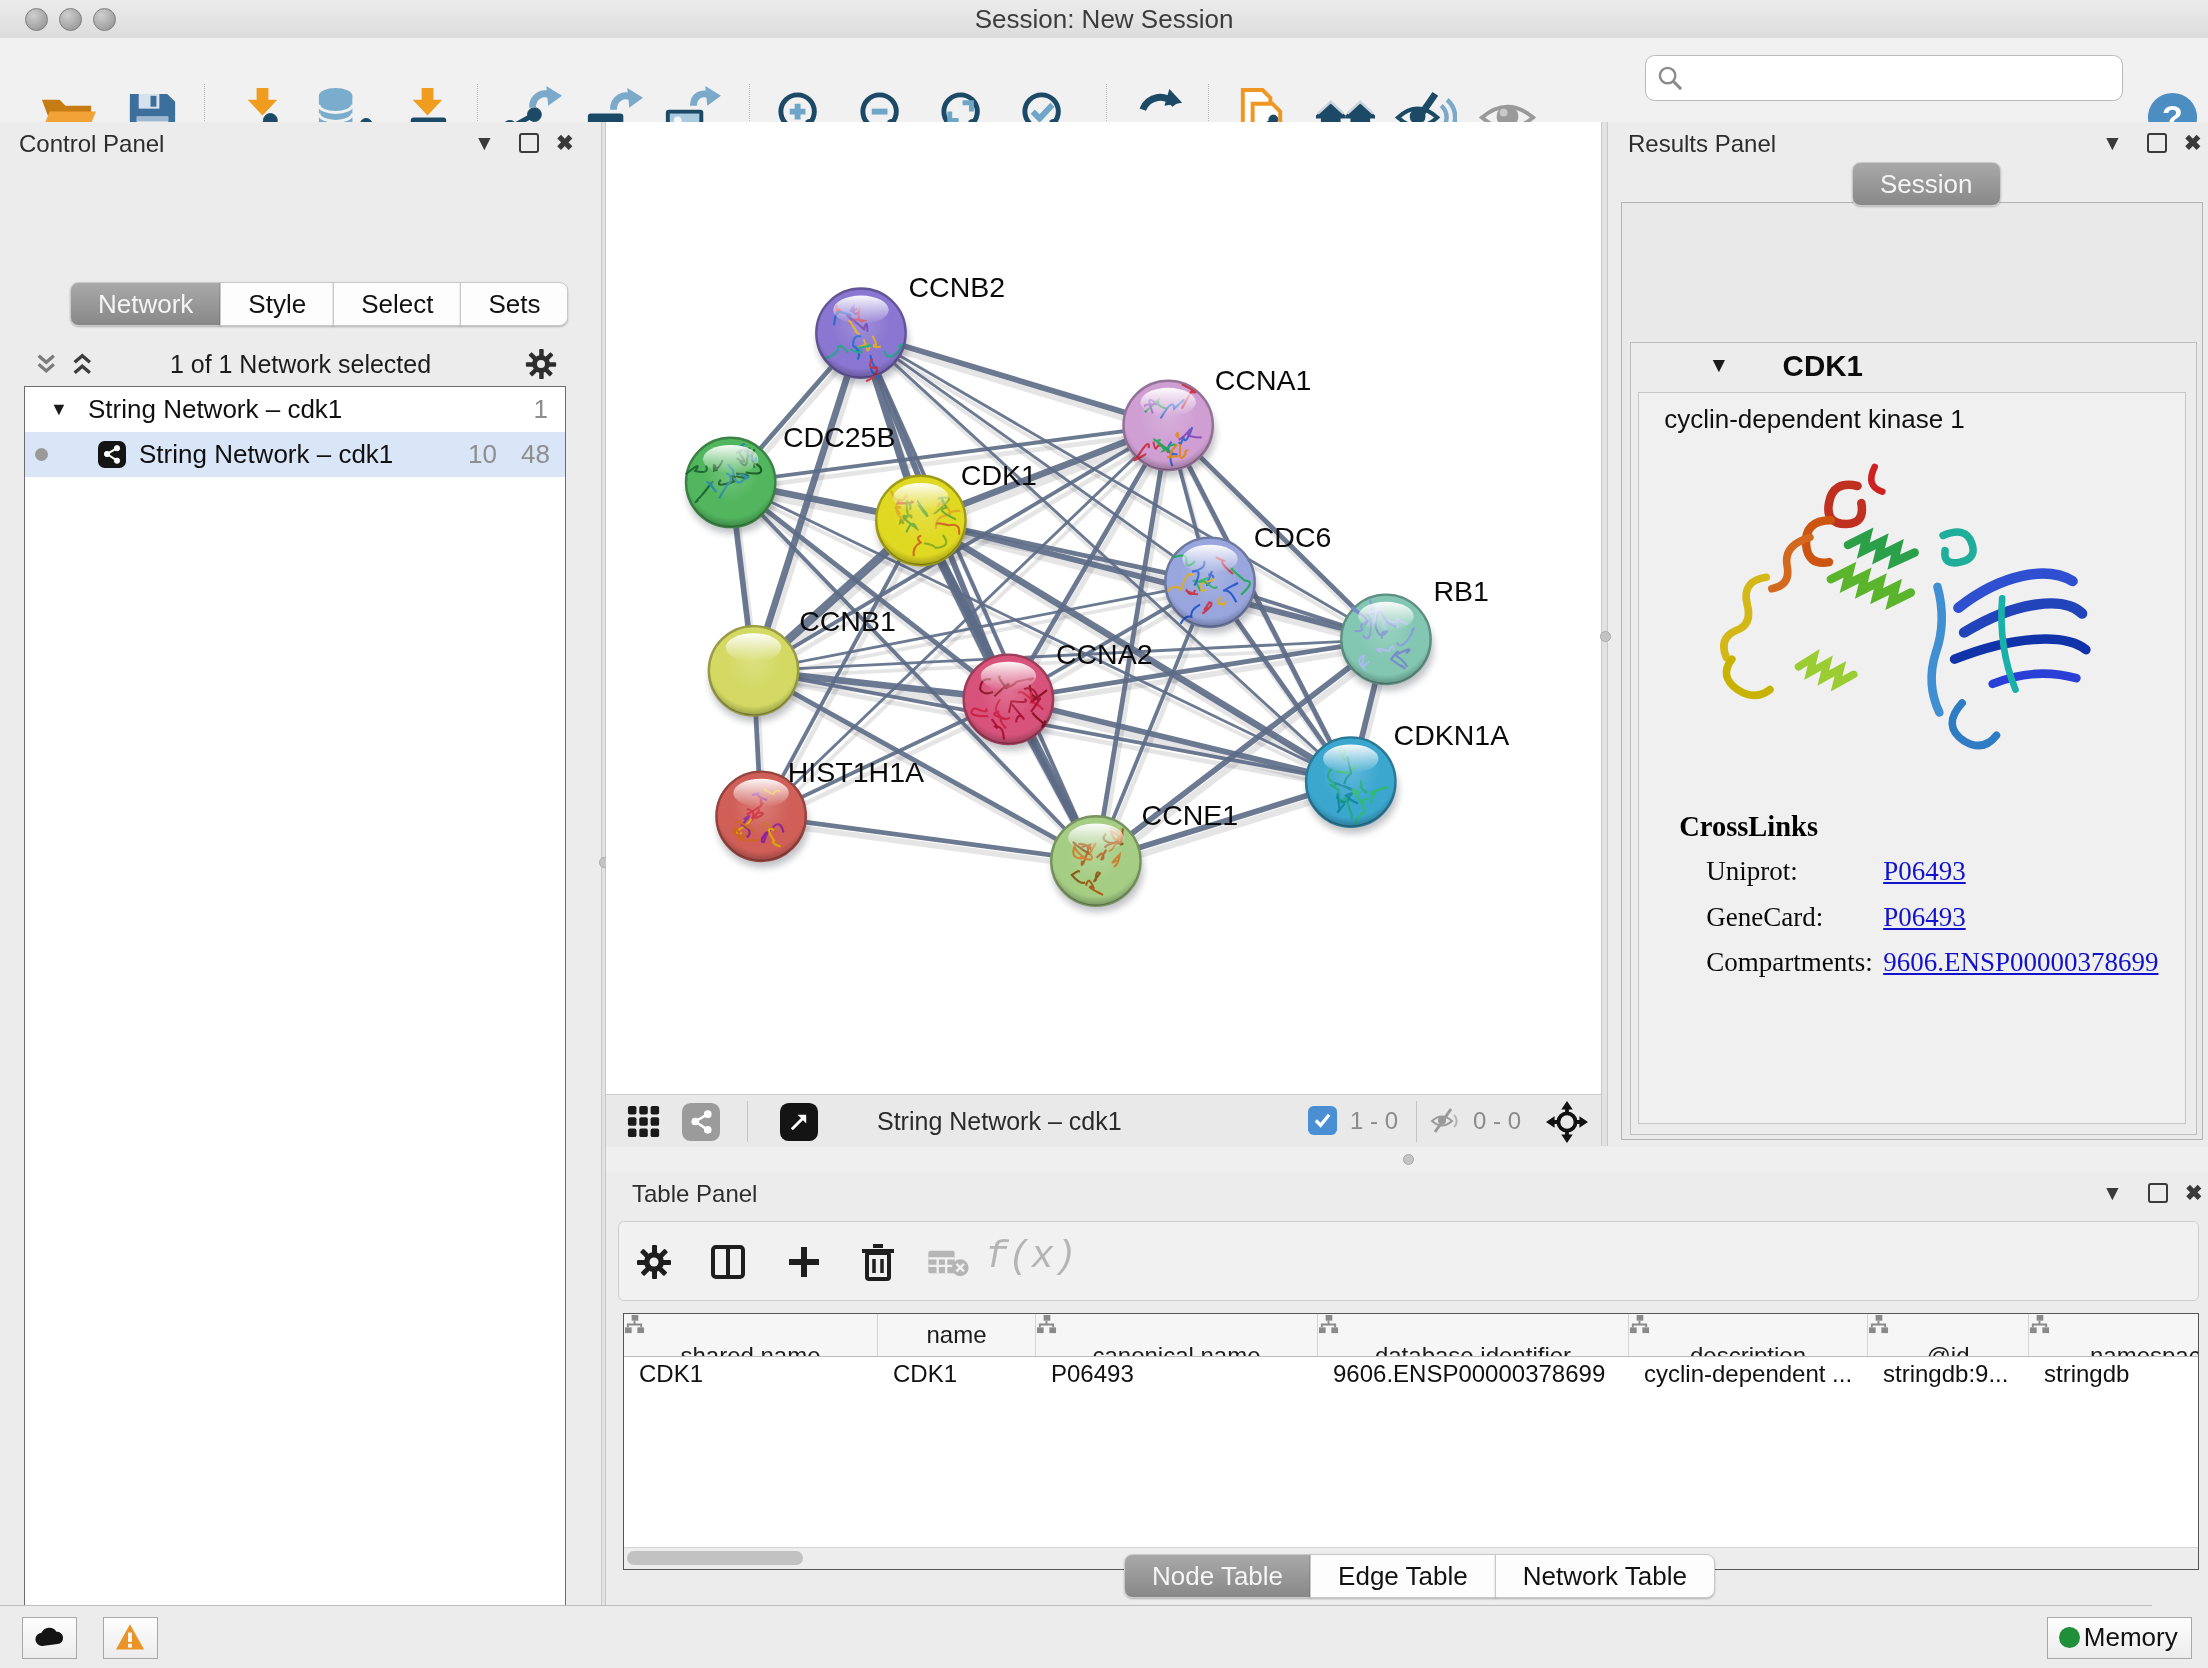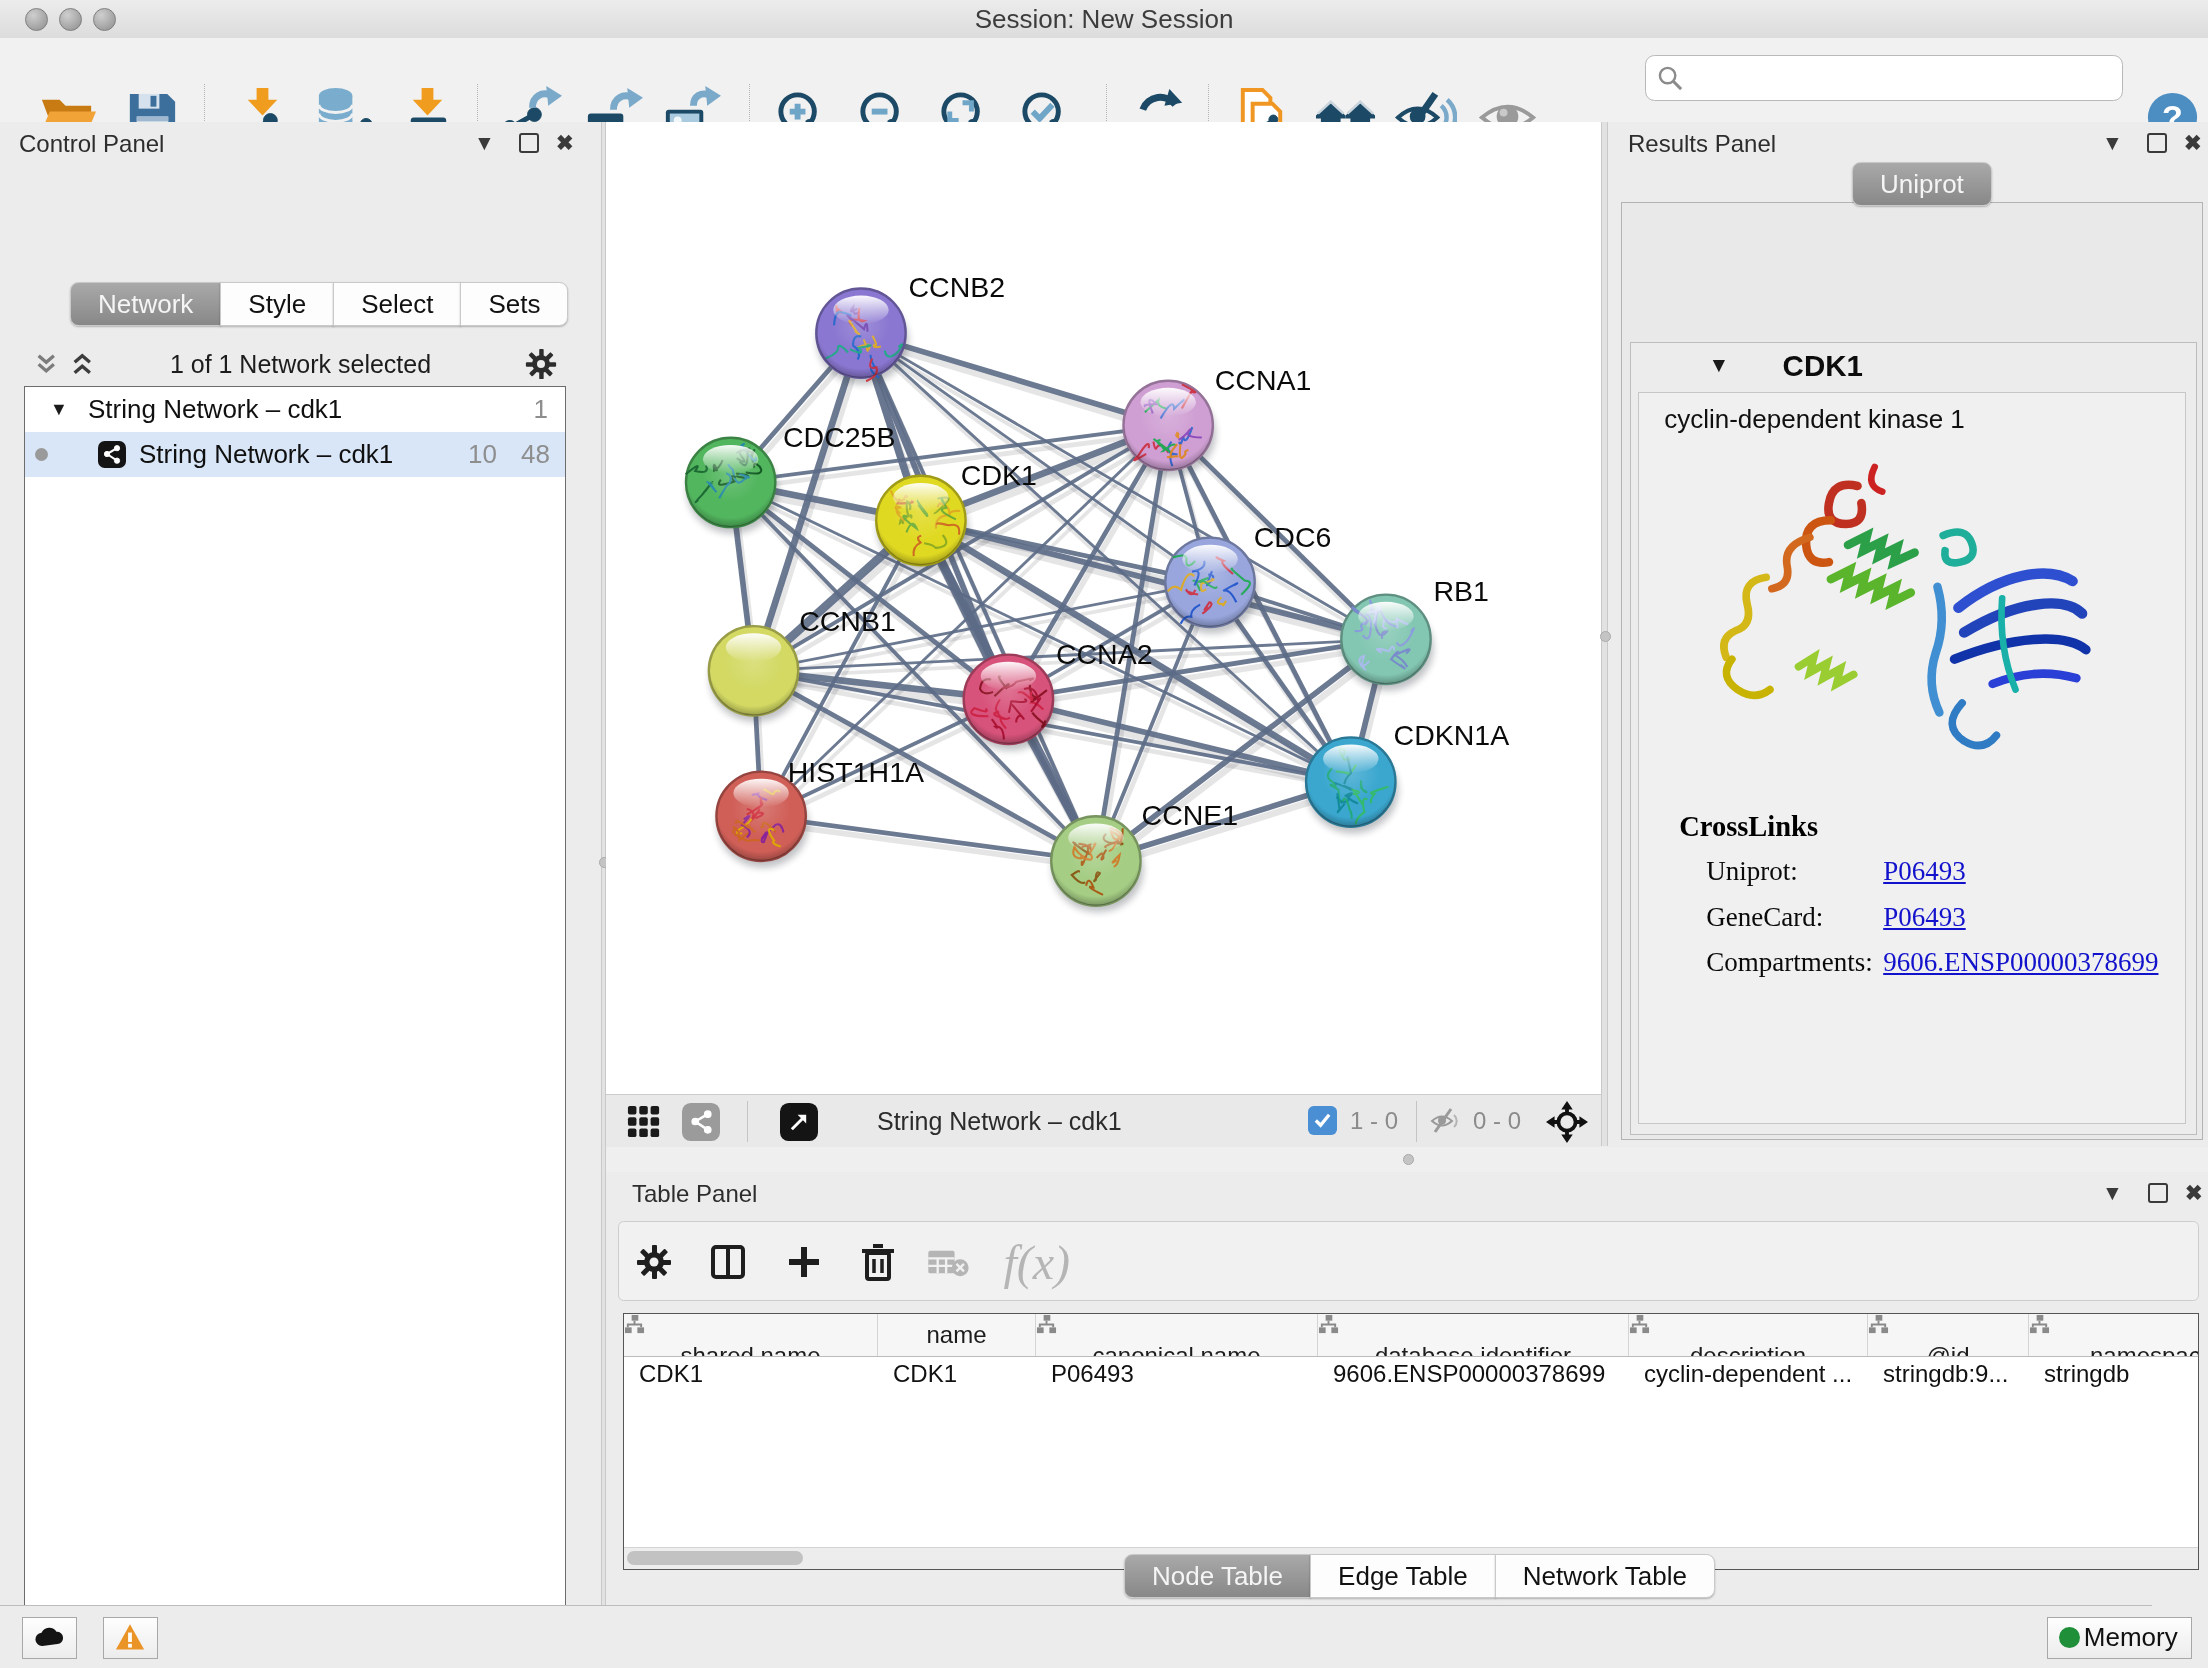--- a/index.html
+++ b/index.html
@@ -767,21 +767,21 @@
 </div>
 <div id="h-splitter" class="abs"></div>
 <span class="dot-handle" style="left:1403px;top:1154px"></span>
 
 <div id="results-panel" class="abs">
   <span class="panel-title abs" style="left:21px;top:7.6px">Results Panel</span>
   <span class="win-ctl abs" style="left:495px;top:9.5px">▼</span>
   <span class="float-box abs" style="left:540px;top:11.4px"></span>
   <span class="win-ctl abs" style="left:577px;top:9.5px;font-weight:bold">✖</span>
 </div>
-<span class="tab selected single abs" id="rp-tab">Uniprot</span>
+<span class="tab selected single abs" id="rp-tab">Session</span>
 <div id="rp-outer" class="abs">
   <div id="rp-section">
     <div id="rp-sec-head">
       <span class="dis">▼</span>
       <span class="nm">CDK1</span>
     </div>
     <div id="rp-inner">
       <span id="rp-desc">cyclin-dependent kinase 1</span>
       <svg class="abs" style="left:49px;top:53px" width="438" height="354" viewBox="0 0 460 372">
         <g fill="none" stroke-linecap="round">
@@ -853,21 +853,21 @@
         <path d="M15 17v14M23 17v14" stroke="#1e1e1e" stroke-width="3.5"></path>
     </svg>
     <svg class="abs" style="left:308px;top:26px" width="42" height="30" viewBox="0 0 44 32">
       <rect x="1" y="3" width="28" height="24" rx="2" fill="#b5b5b5"></rect>
         <g stroke="#f1f1f1" stroke-width="2.5">
           <path d="M1 11h28M11 11v16M20 11v16M1 19h28"></path>
         </g>
         <circle cx="35" cy="21" r="9" fill="#b5b5b5"></circle>
         <path d="M31 17l8 8M39 17l-8 8" stroke="#f1f1f1" stroke-width="2.5"></path>
     </svg>
-    <span class="abs" style="left:384px;top:13.3px;font-family:Liberation Serif, serif;font-style:italic;font-size:48px;color:#b5b5b5">f(x)</span>
+    <span class="abs" style="left:366px;top:13.3px;font-family:Liberation Mono, monospace;font-style:italic;font-size:38px;color:#b5b5b5">f(x)</span>
   </div>
 
   <div id="node-table">
     <div id="nt-header">
         <div class="th" style="left: 0px; width: 254px;"><svg width="21" height="21" viewBox="0 0 22 22">
             <g fill="#8a8a8a">
               <rect x="8" y="1" width="7" height="6"></rect>
               <rect x="1" y="14" width="7" height="6"></rect>
               <rect x="14" y="14" width="7" height="6"></rect>
             </g>

